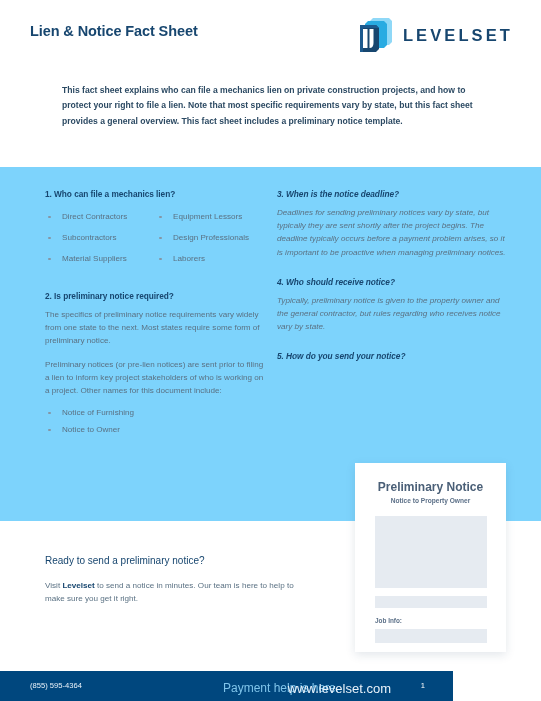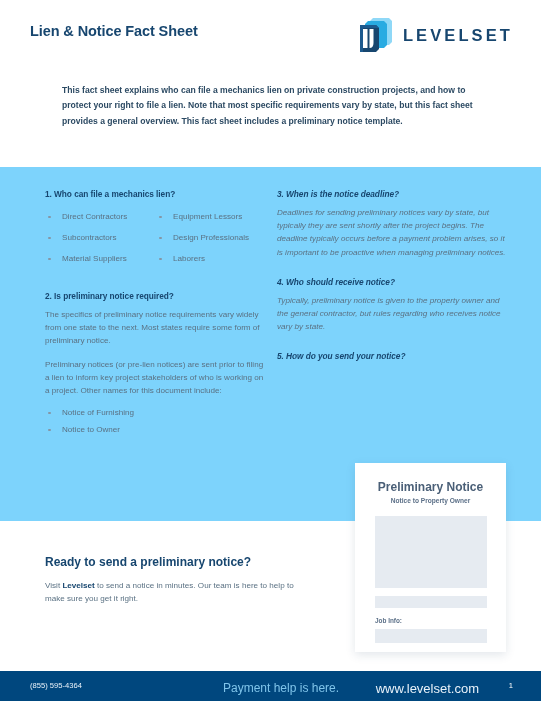--- a/index.html
+++ b/index.html
@@ -181,39 +181,39 @@
   
   .cta {
     position: absolute;
     left: 0; top: 521px;
     width: 541px; height: 150px;
     background: #ffffff;
   }
   .cta-head {
     position: absolute;
     left: 45px; top: 34px;
-    font-size: 12px;
-    font-weight: bold;
+    font-size: 10px;
+    font-weight: normal;
     color: #17466f;
   }
   .cta-body {
     position: absolute;
     left: 45px; top: 58px;
     width: 250px;
     font-size: 8.1px;
     line-height: 13px;
     color: #5a7183;
   }
   .cta-body b { color: #17466f; font-weight: bold; }
 
   
   .footer {
     position: absolute;
     left: 0; top: 671px;
-    width: 541px; height: 30px;
+    width: 453px; height: 30px;
     background: #00477e;
   }
   .f-phone {
     position: absolute;
     left: 30px; top: 10px;
     font-size: 7.6px;
     color: #e8f2fa;
   }
   .f-tag {
     position: absolute;

